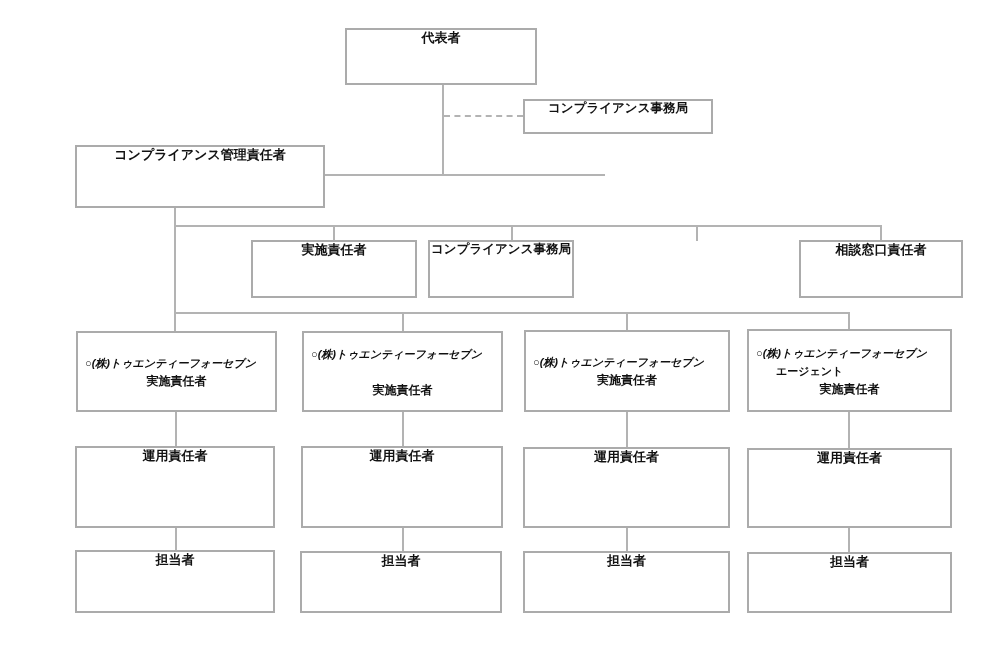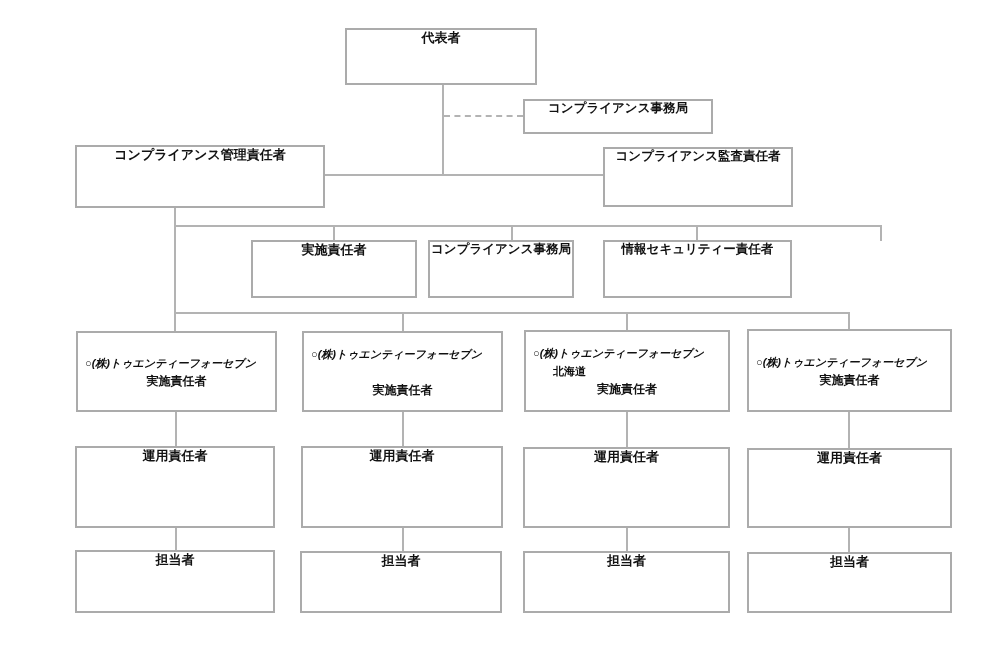--- a/index.html
+++ b/index.html
@@ -92,56 +92,53 @@
   </div>
 
   <div class="node small" style="left:523px; top:99px; width:190px; height:35px;">
     <span>コンプライアンス事務局</span>
   </div>
 
   <div class="node" style="left:50px; top:145px; width:250px; height:63px;margin-left:25px;">
     <span>コンプライアンス管理責任者</span>
   </div>
 
-  <div class="node small" style="left:603px; top:147px; width:190px; height:60px;">
-    <span>コンプライアンス監査責任者</span>
-  </div>
 
   <div class="node" style="left:251px; top:240px; width:166px; height:58px;">
     <span>実施責任者</span>
   </div>
 
   <div class="node small" style="left:428px; top:240px; width:146px; height:58px;">
     <span>コンプライアンス事務局</span>
   </div>
 
-  <div class="node small" style="left:603px; top:240px; width:189px; height:58px;">
-    <span>情報セキュリティー責任者</span>
+
+  <div class="node" style="left:799px; top:240px; width:164px; height:58px;">
+    <span>相談窓口責任者</span>
   </div>
-
 
   <div class="node multiline" style="left:76px; top:331px; width:201px; height:81px;">
     <span class="l1">○(株)トゥエンティーフォーセブン</span>
     <span class="l3">実施責任者</span>
   </div>
 
   <div class="node multiline" style="left:302px; top:331px; width:201px; height:81px;">
     <span class="l1">○(株)トゥエンティーフォーセブン</span>
     <span class="l2"></span>
     <span class="l3">実施責任者</span>
   </div>
 
   <div class="node multiline" style="left:524px; top:330px; width:206px; height:82px;">
     <span class="l1">○(株)トゥエンティーフォーセブン</span>
-    <span class="l2">北海道</span>
     <span class="l3">実施責任者</span>
   </div>
 
   <div class="node multiline" style="left:747px; top:329px; width:205px; height:83px;">
     <span class="l1">○(株)トゥエンティーフォーセブン</span>
+    <span class="l2">エージェント</span>
     <span class="l3">実施責任者</span>
   </div>
 
   <div class="node" style="left:75px; top:446px; width:200px; height:82px;">
     <span>運用責任者</span>
   </div>
   <div class="node" style="left:301px; top:446px; width:202px; height:82px;">
     <span>運用責任者</span>
   </div>
   <div class="node" style="left:523px; top:447px; width:207px; height:81px;">

